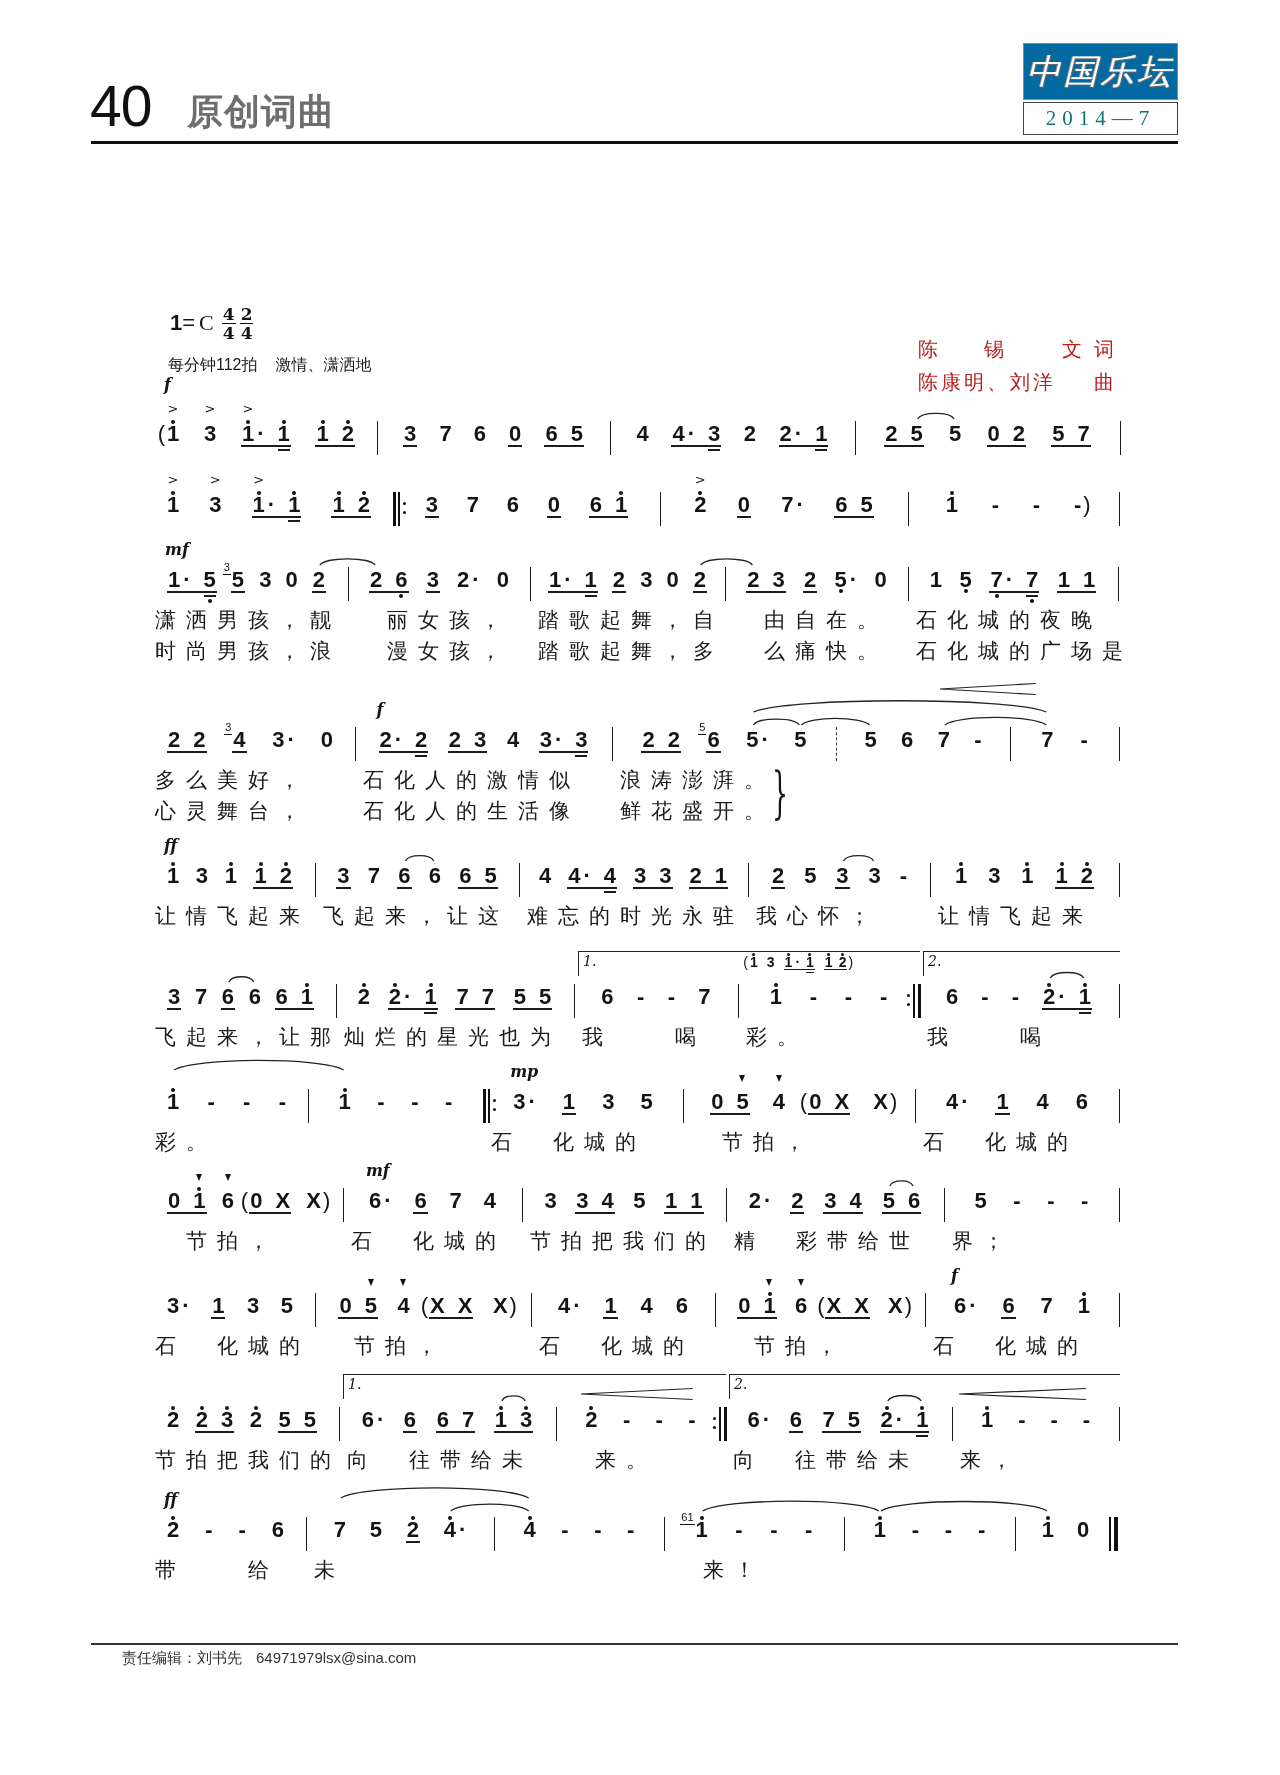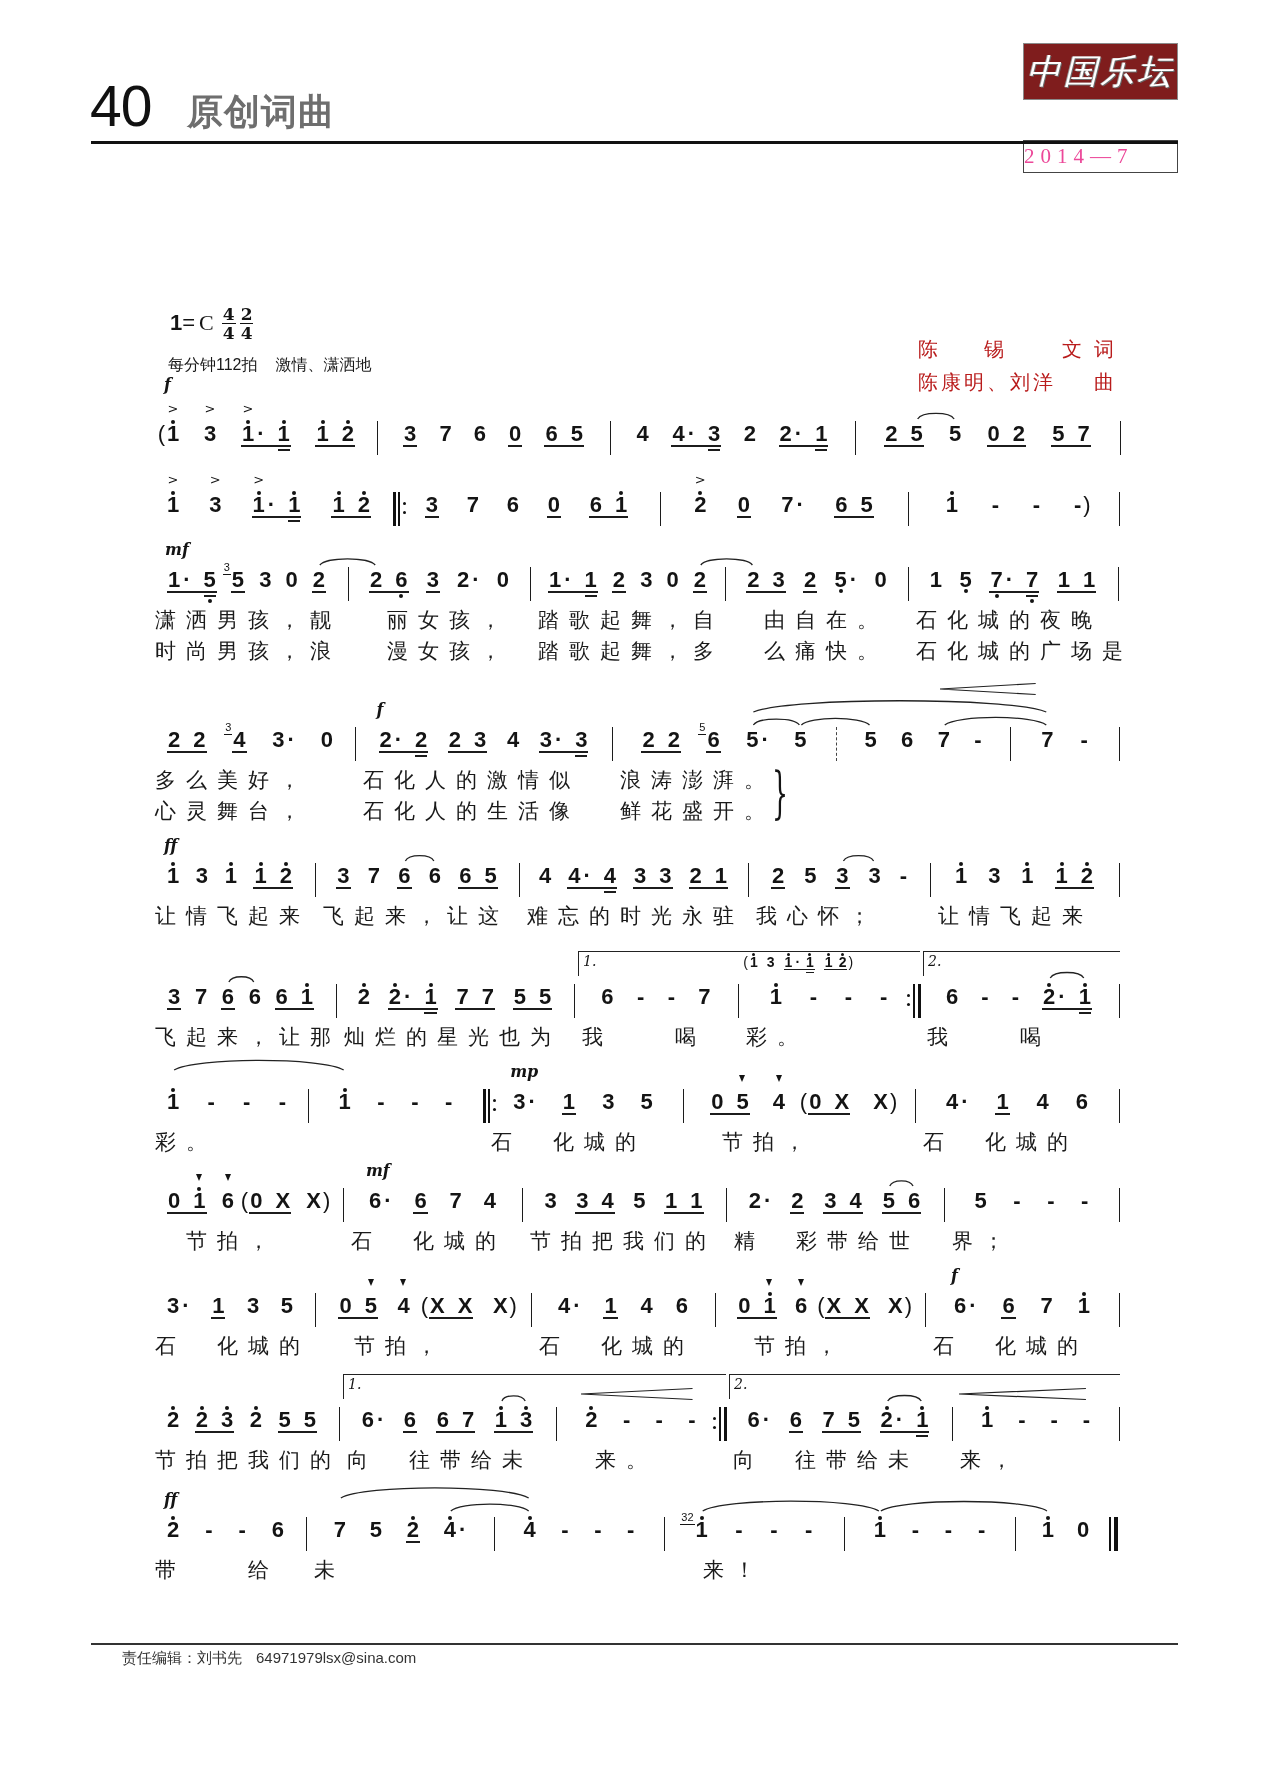--- a/index.html
+++ b/index.html
@@ -1,22 +1,22 @@
 <!DOCTYPE html>
 <html><head>
 <meta charset="utf-8">
 <style>
   html, body { margin: 0; padding: 0; background: #ffffff; }
   .page { position: relative; width: 1280px; height: 1775px; background: #ffffff; overflow: hidden; color: #141414; font-family: "DejaVu Serif", serif; }
 
   
   .pnum { position: absolute; left: 90px; top: 78px; font: normal 57px/1 "Liberation Sans", sans-serif; letter-spacing: -1px; color: #111; }
   .section { position: absolute; left: 187px; top: 93px; font: 900 36px/1.05 "Liberation Sans", sans-serif; color: #6e6e6e; letter-spacing: 1px; }
-  .logo { position: absolute; left: 1023px; top: 43px; width: 153px; height: 55px; background: #7f1d1d; border: 1px solid #8a8a8a; color: #ffffff; font: italic 34px/55px "DejaVu Serif", serif; text-align: center; letter-spacing: 3px; text-shadow: 1px 1px 0 #6a6a6a, -1px 0 0 #9a9a9a; }
-  .issue { position: absolute; left: 1023px; top: 102px; width: 153px; height: 31px; border: 1px solid #444; font: 21px/31px "Liberation Serif", serif; text-align: left; letter-spacing: 6px; color: #ec4899; margin-top: 38px; }
+  .logo { position: absolute; left: 1023px; top: 43px; width: 153px; height: 55px; background: #0369a1; border: 1px solid #8a8a8a; color: #ffffff; font: italic 34px/55px "DejaVu Serif", serif; text-align: center; letter-spacing: 3px; text-shadow: 1px 1px 0 #6a6a6a, -1px 0 0 #9a9a9a; }
+  .issue { position: absolute; left: 1023px; top: 102px; width: 153px; height: 31px; border: 1px solid #444; font: 21px/31px "Liberation Serif", serif; text-align: center; letter-spacing: 6px; color: #0f766e; }
   .hrule { position: absolute; left: 91px; top: 141px; width: 1087px; height: 3px; background: #111; }
 
   
   .title { position: absolute; left: 487px; top: 234px; margin: 0; font: normal 40px/48px "DejaVu Serif", serif; letter-spacing: 8px; color: #111; }
   .key { position: absolute; left: 170px; top: 302px; display: flex; align-items: center; height: 42px; }
   .key .tonic { font: bold 22px/1 "Liberation Sans", sans-serif; }
   .key .eq { font: normal 22px/1 "Liberation Sans", sans-serif; margin-right: 4px; }
   .key .knm { font: normal 22px/1 "Liberation Serif", serif; margin-right: 4px; }
   .frac { display: inline-flex; flex-direction: column; align-items: center; margin-left: 4px; font: bold 17px/18px "DejaVu Serif", serif; }
   .frac .top { border-bottom: 1.5px solid #111; padding: 0 1px; }
@@ -955,21 +955,21 @@
             <div class="notes">
               <span class="n"><span class="d hi">4</span></span>
               <span class="n"><span class="d">-</span></span>
               <span class="n"><span class="d">-</span></span>
               <span class="n"><span class="d">-</span></span>
             </div>
             <div class="bar single"></div>
           </div>
           <div class="measure" style="width: 180px;">
             <div class="notes">
-              <span class="n"><span class="d hi">1</span><span class="gr">32</span></span>
+              <span class="n"><span class="d hi">1</span><span class="gr">61</span></span>
               <span class="n"><span class="d">-</span></span>
               <span class="n"><span class="d">-</span></span>
               <span class="n"><span class="d">-</span></span>
             </div>
             <div class="lyr v0">　来！</div>
             <div class="bar single"></div>
           </div>
           <div class="measure" style="width: 171px;">
             <div class="notes">
               <span class="n"><span class="d hi">1</span></span>

